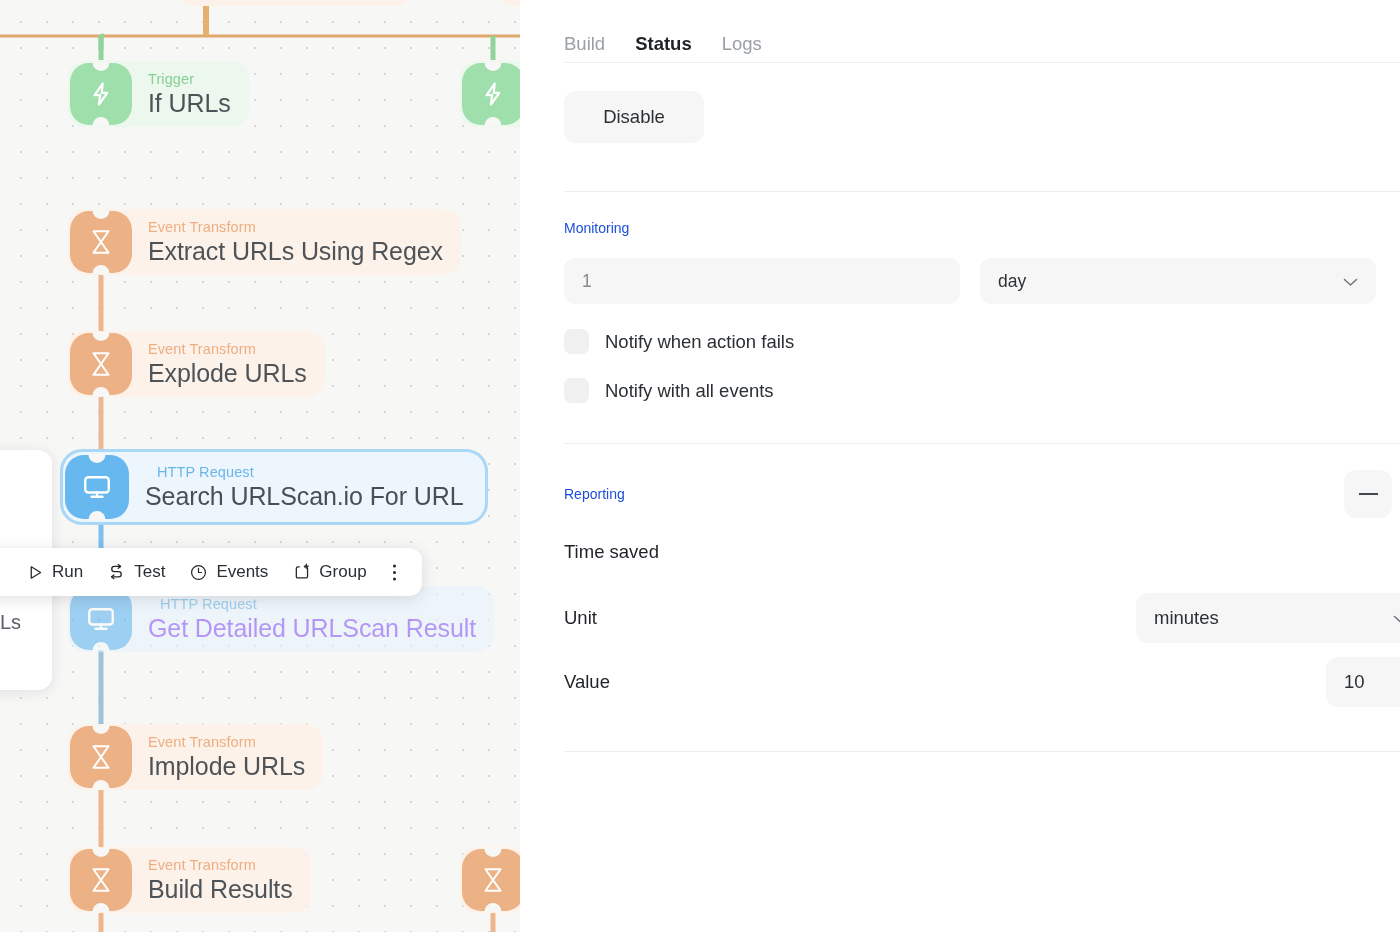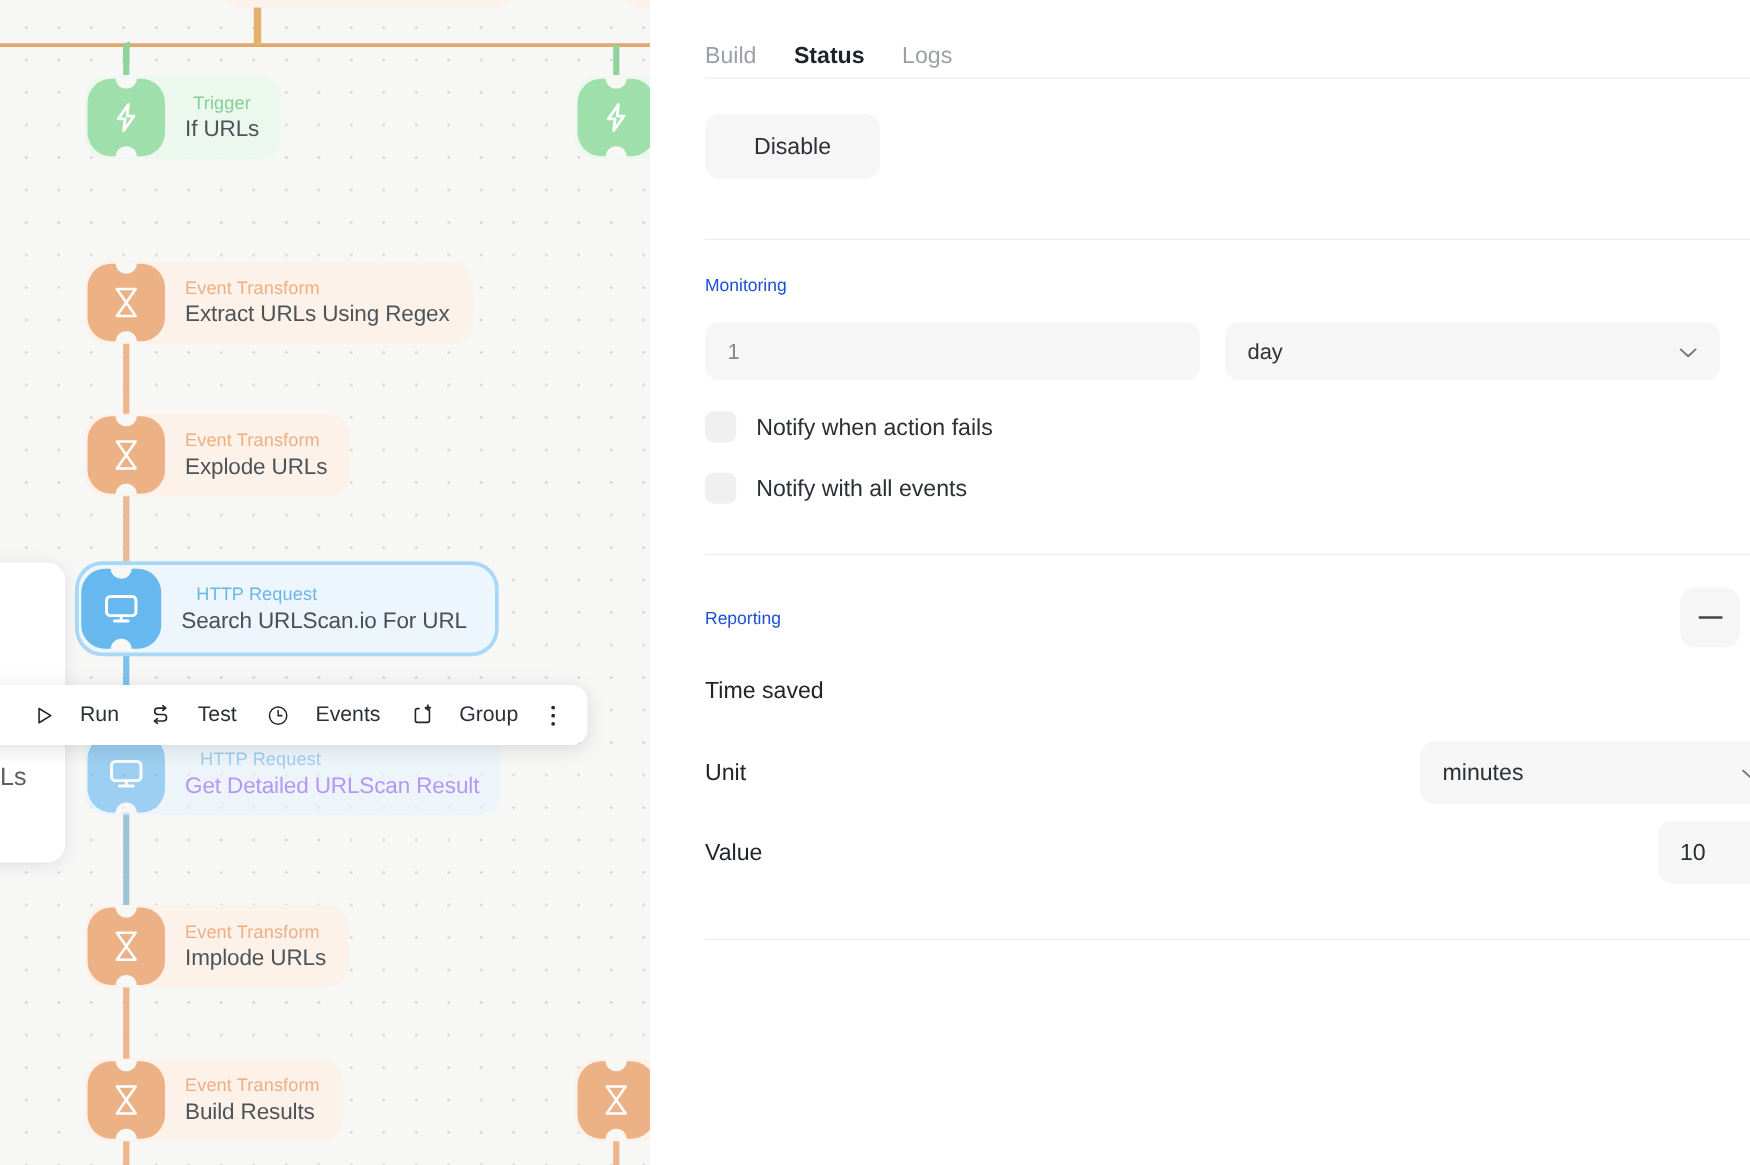--- a/index.html
+++ b/index.html
@@ -47,21 +47,21 @@
     position: absolute;
     left: 50%; transform: translateX(-50%);
     width: 17px; height: 9px;
     background: #f7f7f6;
   }
   .node .tile::before { top: -1px; border-radius: 0 0 9px 9px; }
   .node .tile::after { bottom: -1px; border-radius: 9px 9px 0 0; }
 
   .node .txt { margin-left: 14px; line-height: 1.12; white-space: nowrap; }
   .node .kind { font-size: 14.5px; font-weight: 500; letter-spacing: .1px; }
-  .node .name { font-size: 18px; color: #4e5358; letter-spacing: -.1px; margin-top: 1px; }
+  .node .name { font-size: 25px; color: #4e5358; letter-spacing: -.1px; margin-top: 1px; }
 
   
   .node.green { background: #ecf8ee; }
   .node.green .tile { background: #9fdfab; }
   .node.green .kind { color: #86cf95; }
   
   .node.orange { background: #fdf2ea; }
   .node.orange .tile { background: #edb186; }
   .node.orange .kind { color: #eeae81; }
   
@@ -104,21 +104,21 @@
     height: 48px;
     background: #fff;
     border-radius: 13px;
     box-shadow: 0 3px 16px rgba(20,25,35,.13);
     display: flex; align-items: center;
     padding: 0 14px 0 50px;
     gap: 6px;
     z-index: 6;
   }
   .tb-item {
-    display: flex; align-items: center; gap: 20px;
+    display: flex; align-items: center; gap: 8px;
     padding: 6px 9px;
     border-radius: 8px;
     font-size: 17px; color: #2b3035;
     cursor: pointer;
     white-space: nowrap;
   }
   .tb-item svg { display: block; flex: 0 0 auto; }
   .tb-dots {
     width: 26px; height: 30px;
     display: flex; align-items: center; justify-content: center;
@@ -266,21 +266,21 @@
       <path d="M101 50 V 38 Q101 36 104 36" stroke="#8fd49d" stroke-width="5" fill="none"></path>
 
       <path d="M493 36 V 60" stroke="#8fd49d" stroke-width="5" fill="none"></path>
       <path d="M493 120 V 856" stroke="url(#gSpine2)" stroke-width="5" fill="none"></path>
       <path d="M493 906 V 932" stroke="#eeb68d" stroke-width="5" fill="none"></path>
     </svg>
 
     <div class="node orange" style="left:178px; top:-52px; width:232px; height:58px; border-radius:16px;"></div>
     <div class="node orange" style="left:498px; top:-52px; width:200px; height:58px; border-radius:16px;"></div>
 
-    <div class="node green" style="left:68px; top:61px;text-align:center;">
+    <div class="node green" style="left:68px; top:61px;">
       <div class="tile">
         <svg width="28" height="28" viewBox="0 0 24 24" fill="none" stroke="#fff" stroke-width="1.9" stroke-linejoin="round" stroke-linecap="round">
           <path d="M13.5 3 L6.5 13 H11.2 L10.2 21 L17.4 11 H12.6 Z"></path>
         </svg>
       </div>
       <div class="txt">
         <div class="kind">Trigger</div>
         <div class="name">If URLs</div>
       </div>
     </div>

